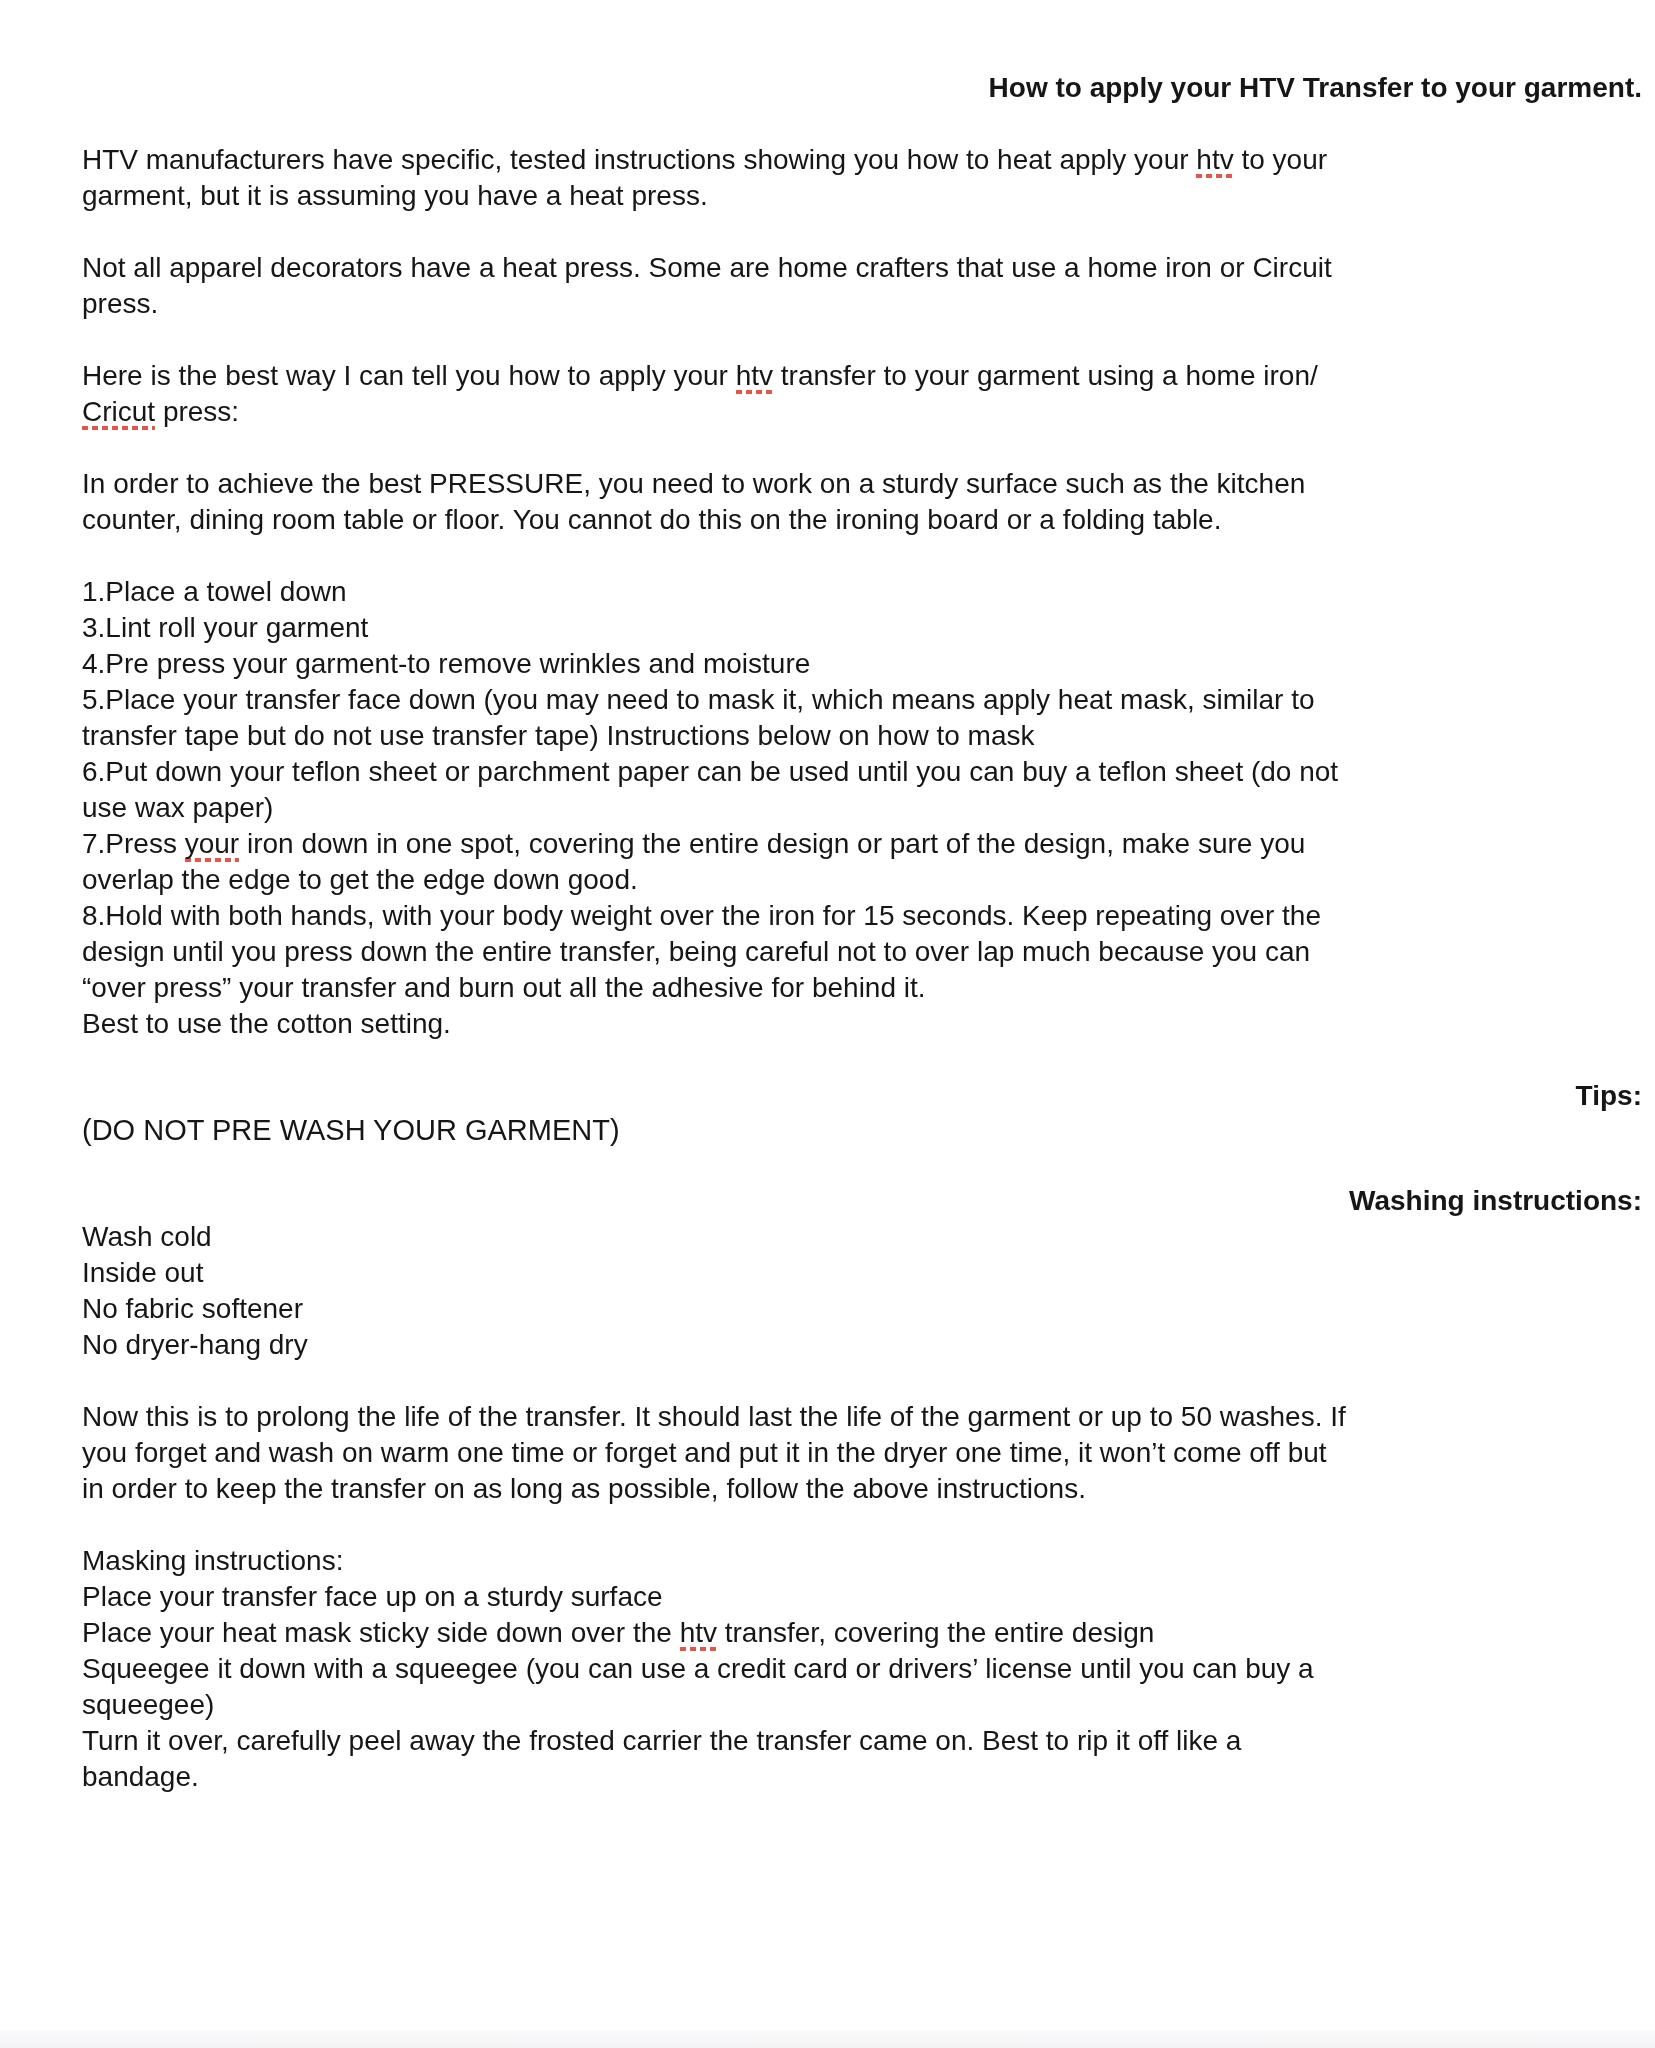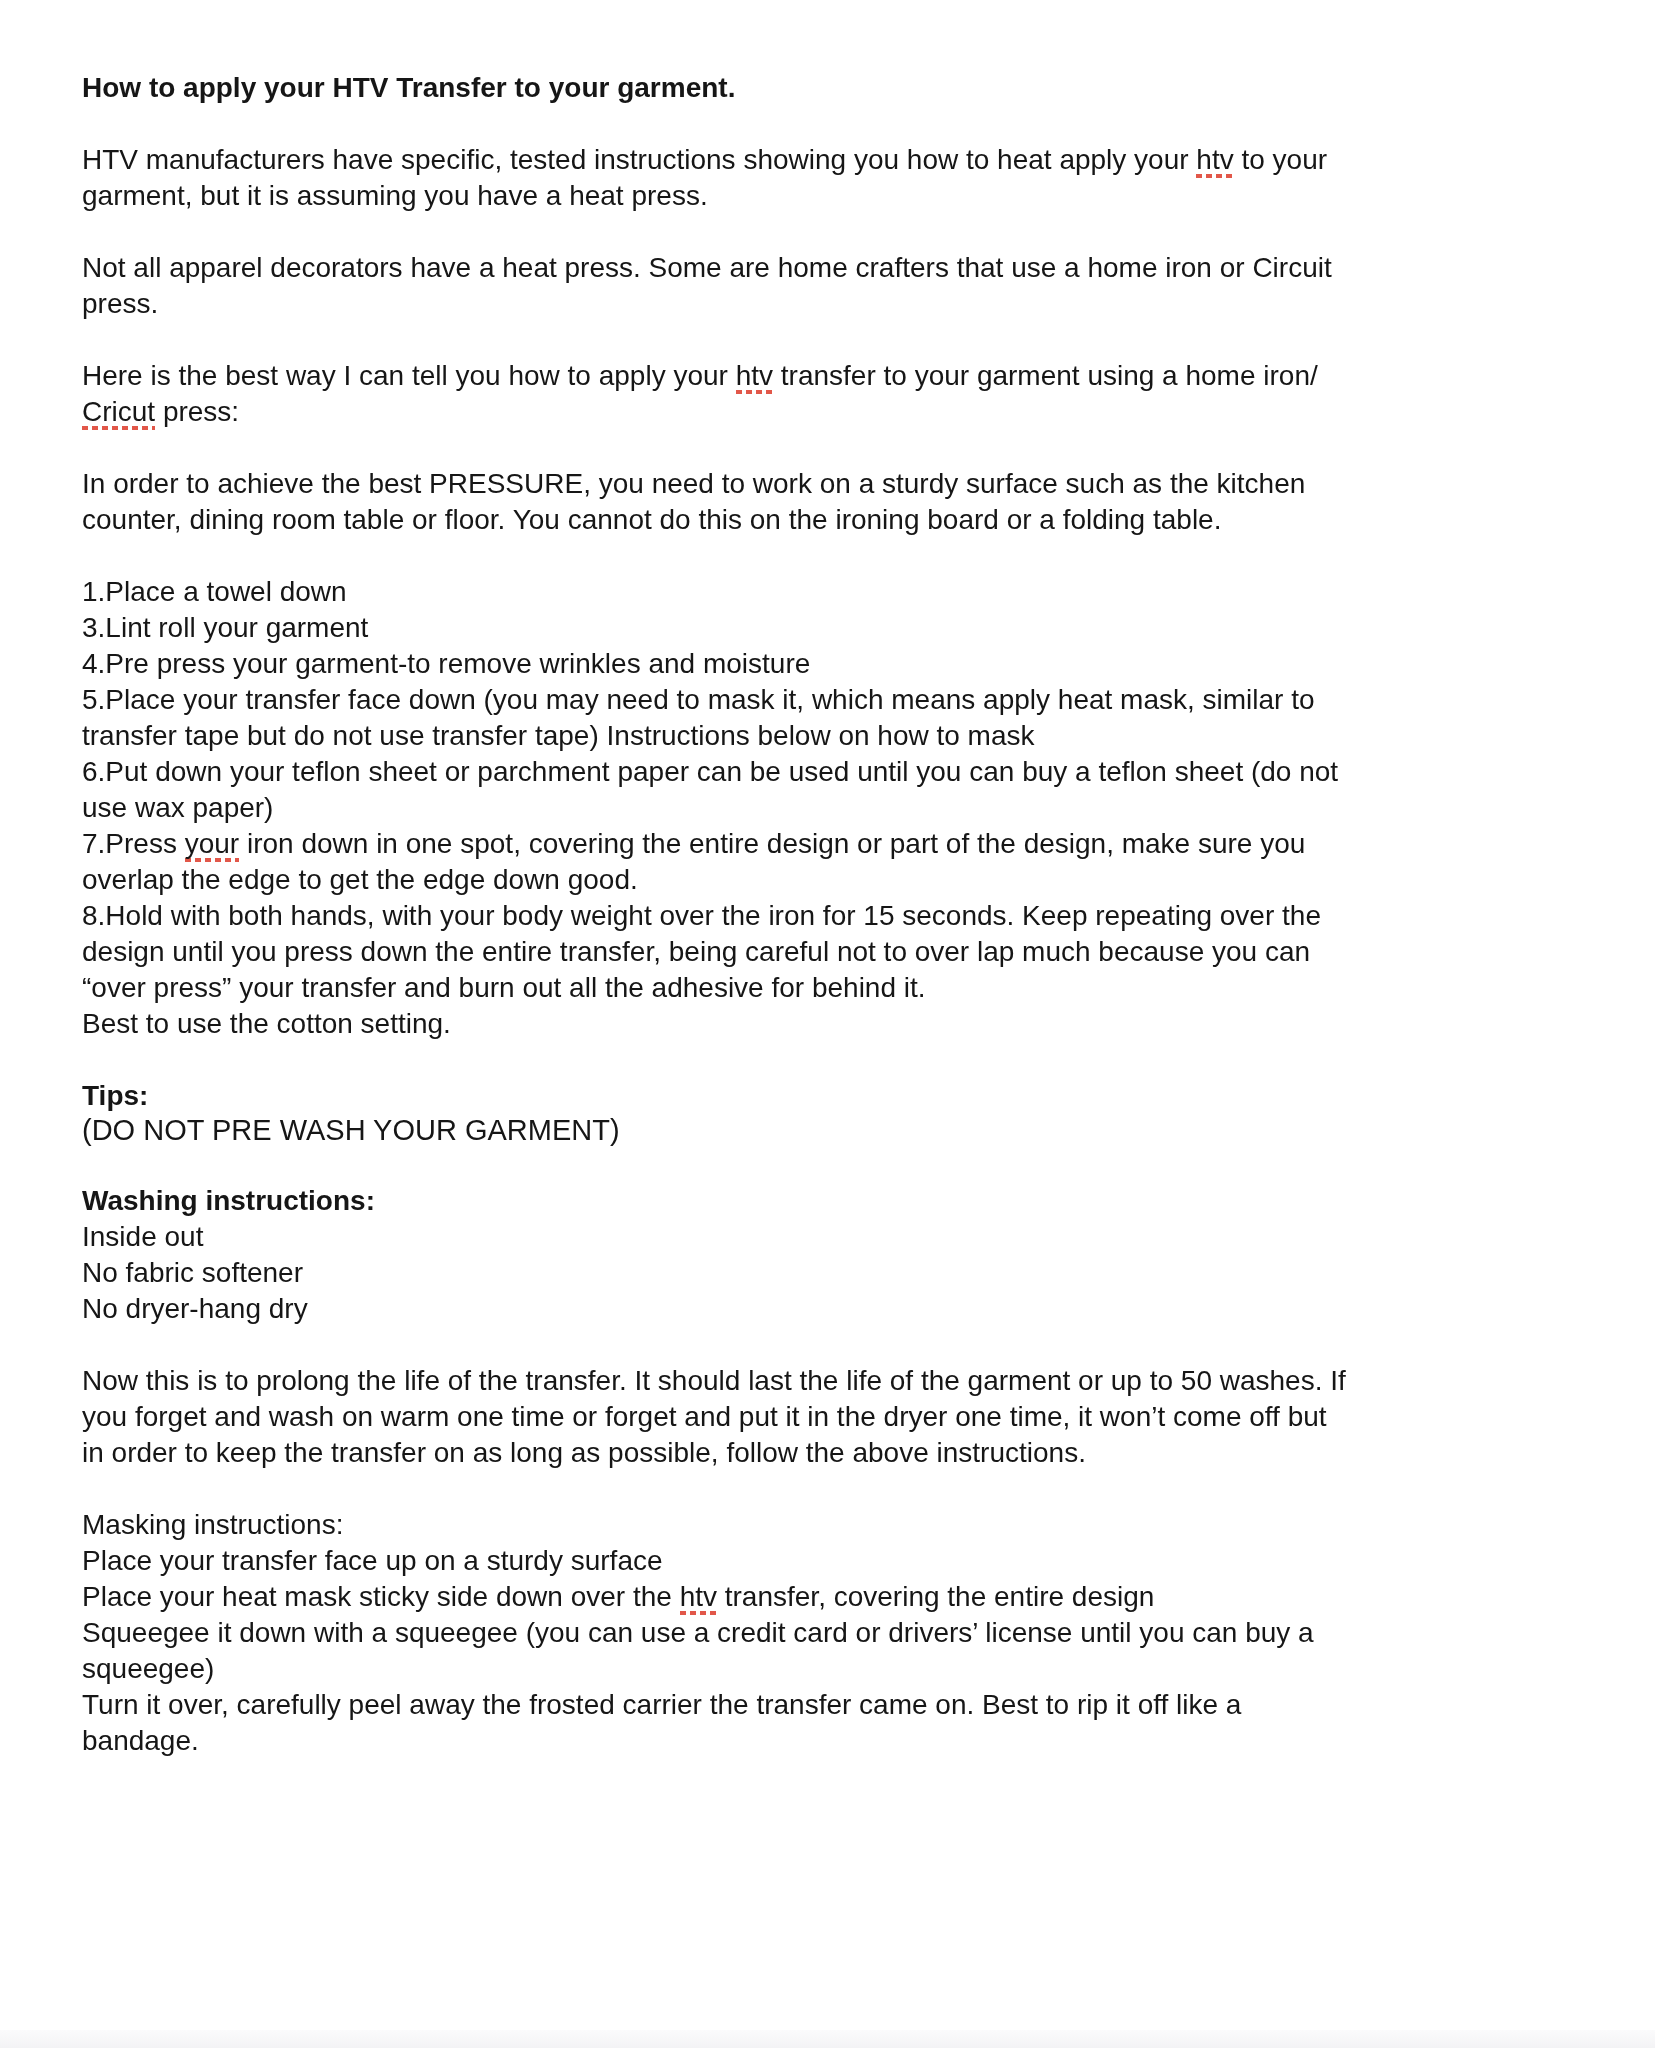--- a/index.html
+++ b/index.html
@@ -13,21 +13,21 @@
   .page { position: relative; width: 1655px; height: 2048px; background: #ffffff; }
   .doc {
     position: absolute;
     left: 82px;
     top: 70px;
     width: 1560px;
     font-size: 28px;
     line-height: 36px;
   }
   .b { margin: 0; white-space: pre-line; font-weight: normal; font-size: 28px; line-height: 36px; }
-  .bold { font-weight: bold; }
+  .bold { font-weight: bold; text-align: right; }
   .mt { margin-top: 36px; }
   .tips-line { font-size: 29px; line-height: 33px; }
   
   .sp {
     background-image: linear-gradient(to right, #e25749 60%, rgba(0,0,0,0) 60%);
     background-size: 10px 4px;
     background-repeat: repeat-x;
     background-position: 0 bottom;
     padding-bottom: 3px;
   }
@@ -69,20 +69,21 @@
 overlap the edge to get the edge down good.</span></p>
     <p class="b">8.Hold with both hands, with your body weight over the iron for 15 seconds. Keep repeating over the
 design until you press down the entire transfer, being careful not to over lap much because you can
 “over press” your transfer and burn out all the adhesive for behind it.</p>
     <p class="b">Best to use the cotton setting.</p>
 
     <h2 class="b bold mt">Tips:</h2>
     <p class="b tips-line">(DO NOT PRE WASH YOUR GARMENT)</p>
 
     <h2 class="b bold mt">Washing instructions:</h2>
+    <p class="b">Wash cold</p>
     <p class="b">Inside out</p>
     <p class="b">No fabric softener</p>
     <p class="b">No dryer-hang dry</p>
 
     <p class="b mt">Now this is to prolong the life of the transfer. It should last the life of the garment or up to 50 washes. If
 you forget and wash on warm one time or forget and put it in the dryer one time, it won’t come off but
 in order to keep the transfer on as long as possible, follow the above instructions.</p>
 
     <p class="b mt">Masking instructions:</p>
     <p class="b">Place your transfer face up on a sturdy surface</p>

